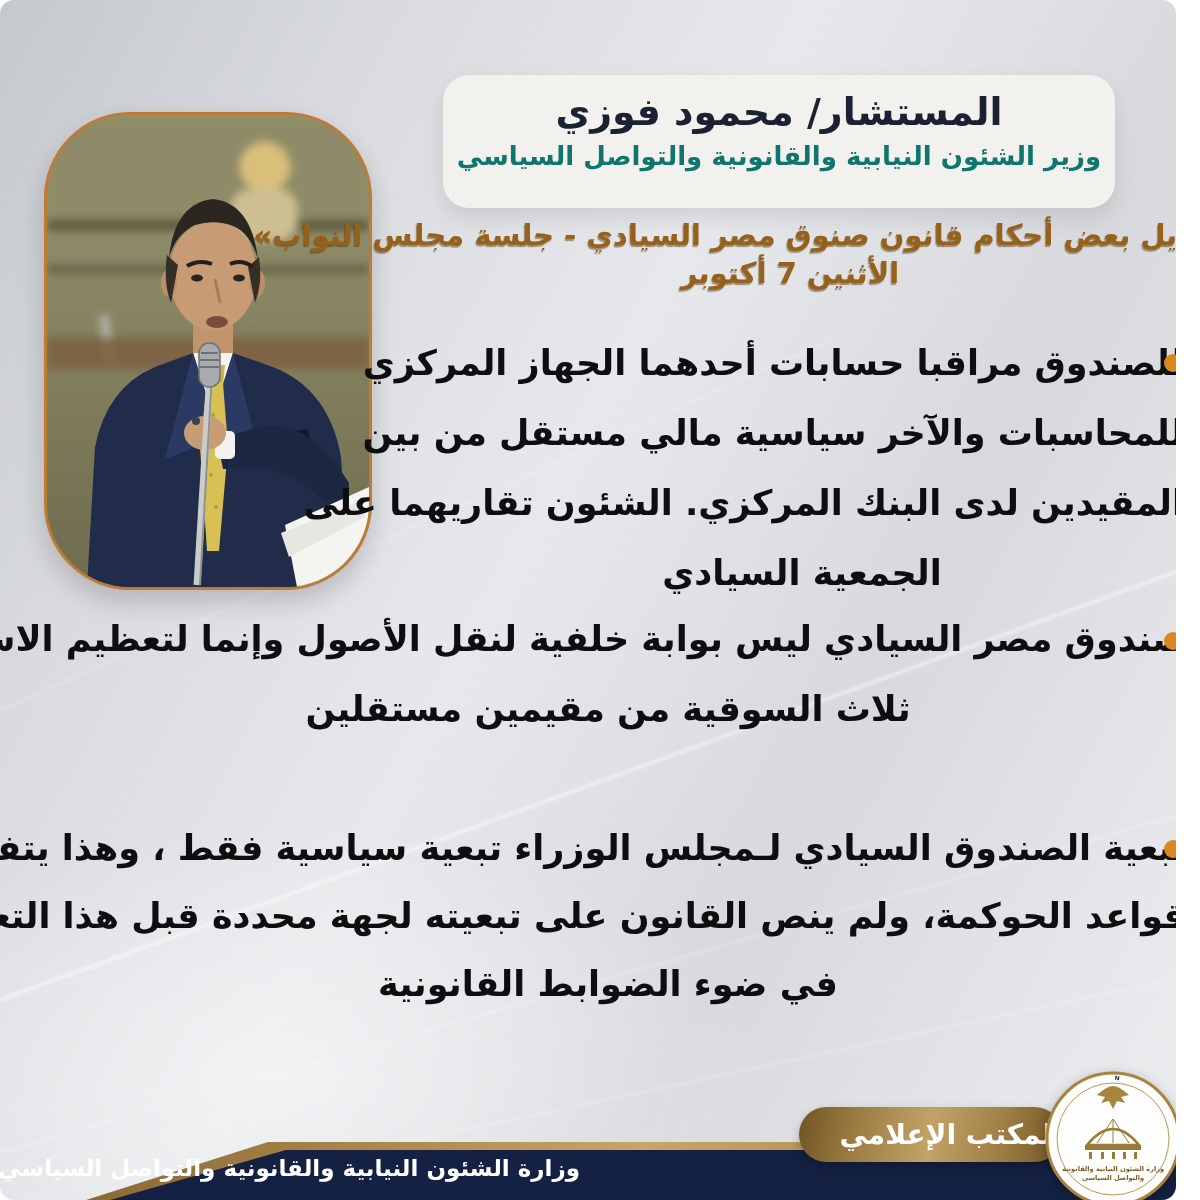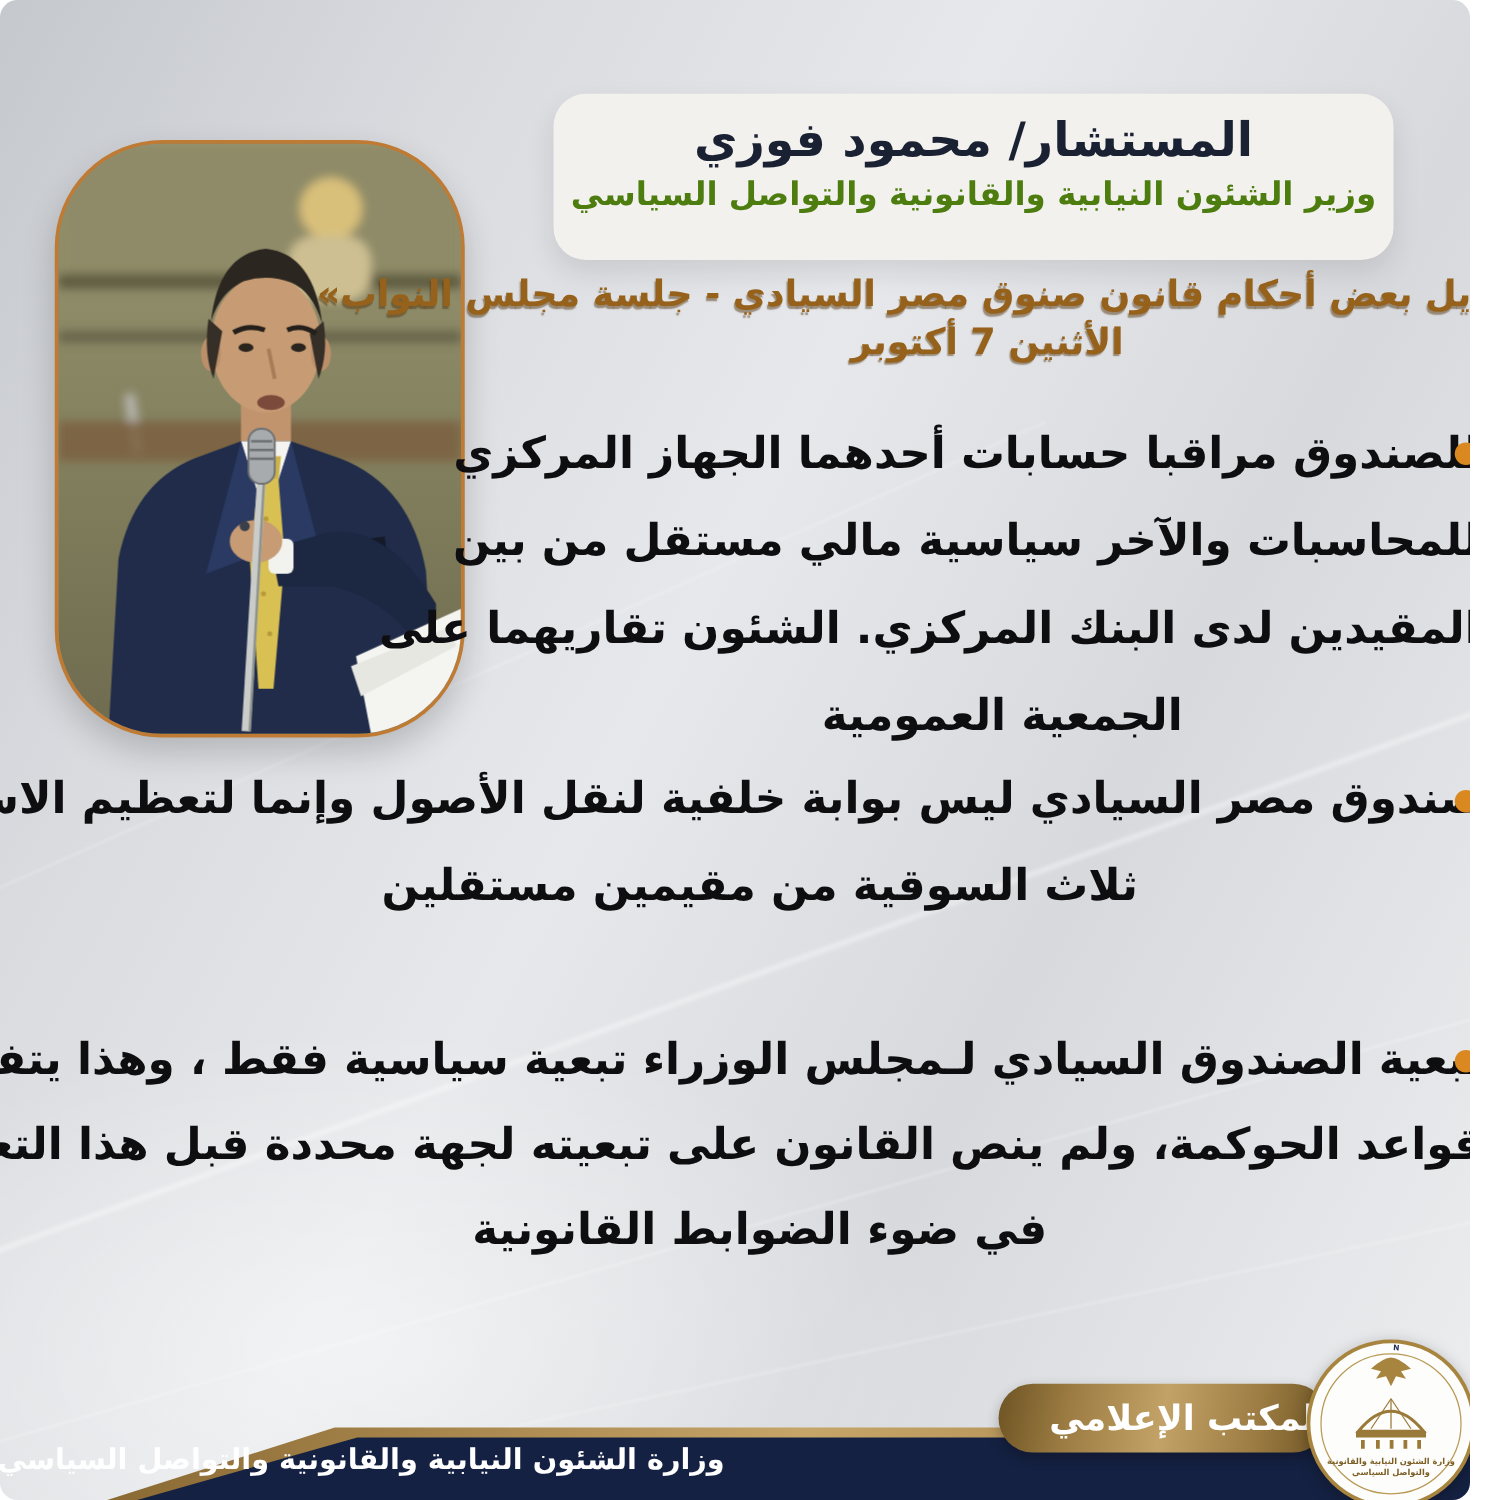--- a/index.html
+++ b/index.html
@@ -11,21 +11,21 @@
   .s2{width:1500px;height:2px;left:-150px;top:980px;transform:rotate(-16deg);opacity:.45;filter:blur(1px);}
   .s3{width:1000px;height:2px;left:-120px;top:540px;transform:rotate(-24deg);opacity:.35;filter:blur(1px);}
   .s4{width:1400px;height:2px;left:-100px;top:1100px;transform:rotate(-12deg);opacity:.4;filter:blur(1px);}
   .glow{position:absolute;left:-180px;top:820px;width:950px;height:520px;
     background:radial-gradient(ellipse at center,rgba(255,255,255,.5) 0%,rgba(255,255,255,0) 70%);}
   .photo-frame{position:absolute;left:44px;top:112px;width:322px;height:472px;border-radius:86px;
     border:3px solid #bf7a33;overflow:hidden;background:#8a8766;z-index:2;box-shadow:0 12px 26px rgba(0,0,0,.18);}
   .title-card{position:absolute;left:443px;top:75px;width:672px;height:133px;background:#f3f1ee;
     border-radius:26px;box-shadow:0 10px 22px rgba(0,0,0,.10);text-align:center;z-index:2;}
   .minister-name{margin-top:15px;font-size:38px;font-weight:700;color:#1a2133;white-space:nowrap;}
-  .minister-role{margin-top:7px;font-size:26px;font-weight:700;color:#4d7c0f;white-space:nowrap;}
+  .minister-role{margin-top:7px;font-size:26px;font-weight:700;color:#0f766e;white-space:nowrap;}
   .headline{position:absolute;left:340px;top:216px;width:900px;text-align:center;color:#96611a;
     font-size:29px;font-weight:700;line-height:38px;z-index:2;
     text-shadow:-1px 2px 1px rgba(84,52,12,.5);}
   .headline .hl{white-space:nowrap;}
   .bullet{position:absolute;color:#0e0e10;font-weight:700;font-size:35px;text-align:center;z-index:2;}
   .bullet .line{height:70px;line-height:70px;white-space:nowrap;}
   .dot{position:absolute;width:18px;height:18px;border-radius:50%;background:#d9891f;}
   .b1{left:420px;top:328px;width:764px;}
   .b1 .dot{right:2px;top:26px;}
   .b2{left:30px;top:604px;width:1156px;}
@@ -125,21 +125,21 @@
   <div class="headline">
     <div class="hl">«تعديل بعض أحكام قانون صنوق مصر السيادي - جلسة مجلس النواب»</div>
     <div class="hl">الأثنين 7 أكتوبر</div>
   </div>
 
   <div class="bullet b1">
     <span class="dot"></span>
     <div class="line">للصندوق مراقبا حسابات أحدهما الجهاز المركزي</div>
     <div class="line">للمحاسبات والآخر سياسية مالي مستقل من بين</div>
     <div class="line">المقيدين لدى البنك المركزي. الشئون تقاريهما على</div>
-    <div class="line">الجمعية العمومية</div>
+    <div class="line">الجمعية السيادي</div>
   </div>
 
   <div class="bullet b2">
     <span class="dot"></span>
     <div class="line">صندوق مصر السيادي ليس بوابة خلفية لنقل الأصول وإنما لتعظيم الاستثمارات</div>
     <div class="line">ثلاث السوقية من مقيمين مستقلين</div>
   </div>
 
   <div class="bullet b3">
     <span class="dot"></span>

